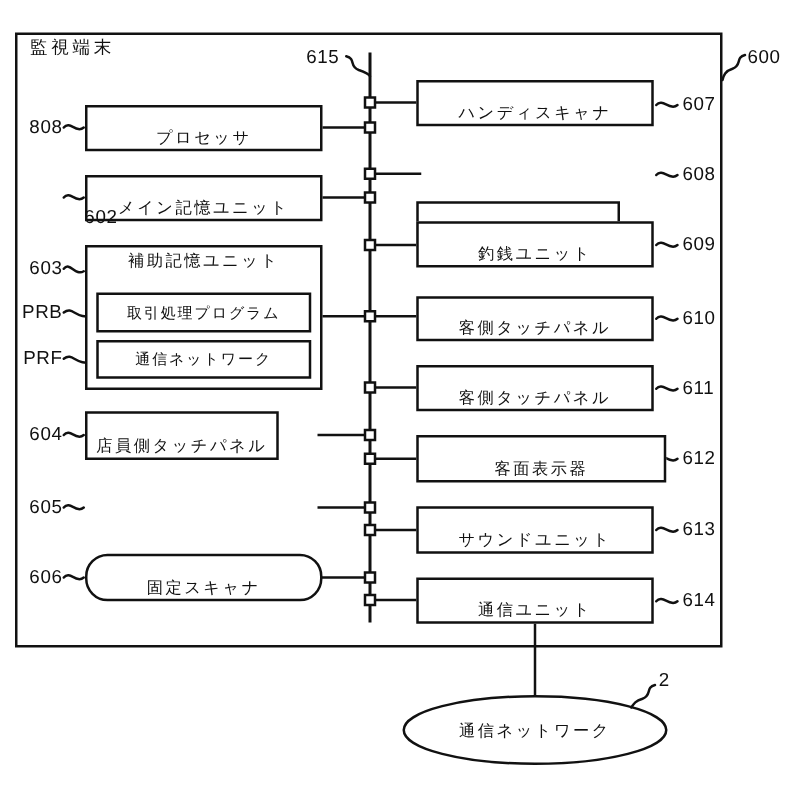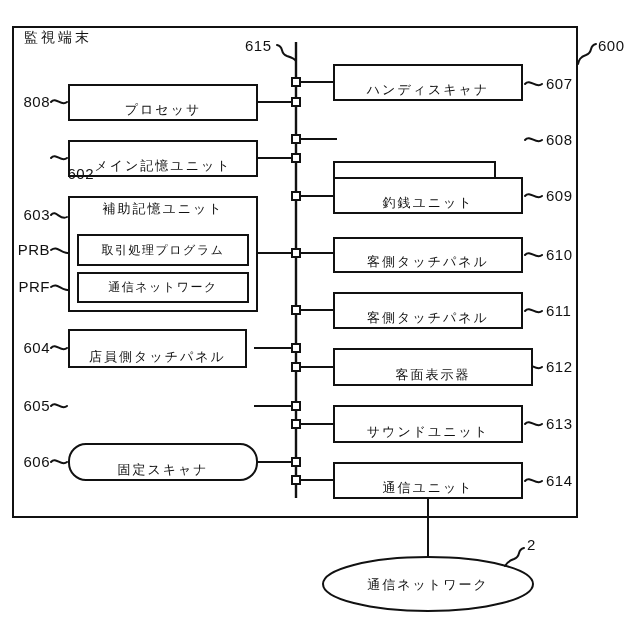--- a/index.html
+++ b/index.html
@@ -120,21 +120,21 @@
     </div>
   <div class="abs node titled" style="left:68px;top:196px;width:190px;height:116px;">
       <span class="node-title">補助記憶ユニット</span>
     </div>
   <div class="abs inner-node" style="left:77px;top:234px;width:172px;height:32px;">
       <span>取引処理プログラム</span>
     </div>
   <div class="abs inner-node" style="left:77px;top:272px;width:172px;height:31px;">
       <span>通信ネットワーク</span>
     </div>
-  <div class="abs node" style="left:68px;top:329px;width:179px;height:39px;">
+  <div class="abs node" style="left:68px;top:329px;width:155px;height:39px;">
       <span>店員側タッチパネル</span>
     </div>
   <div class="abs node" style="left:68px;top:443px;width:190px;height:38px;border-radius:18px;">
       <span>固定スキャナ</span>
     </div>
 
   <div class="abs node" style="left:333px;top:64px;width:190px;height:37px;">
       <span>ハンディスキャナ</span>
     </div>
   <div class="abs node" style="left:333px;top:121px;width:163px;height:37px;margin-top:40px;">

